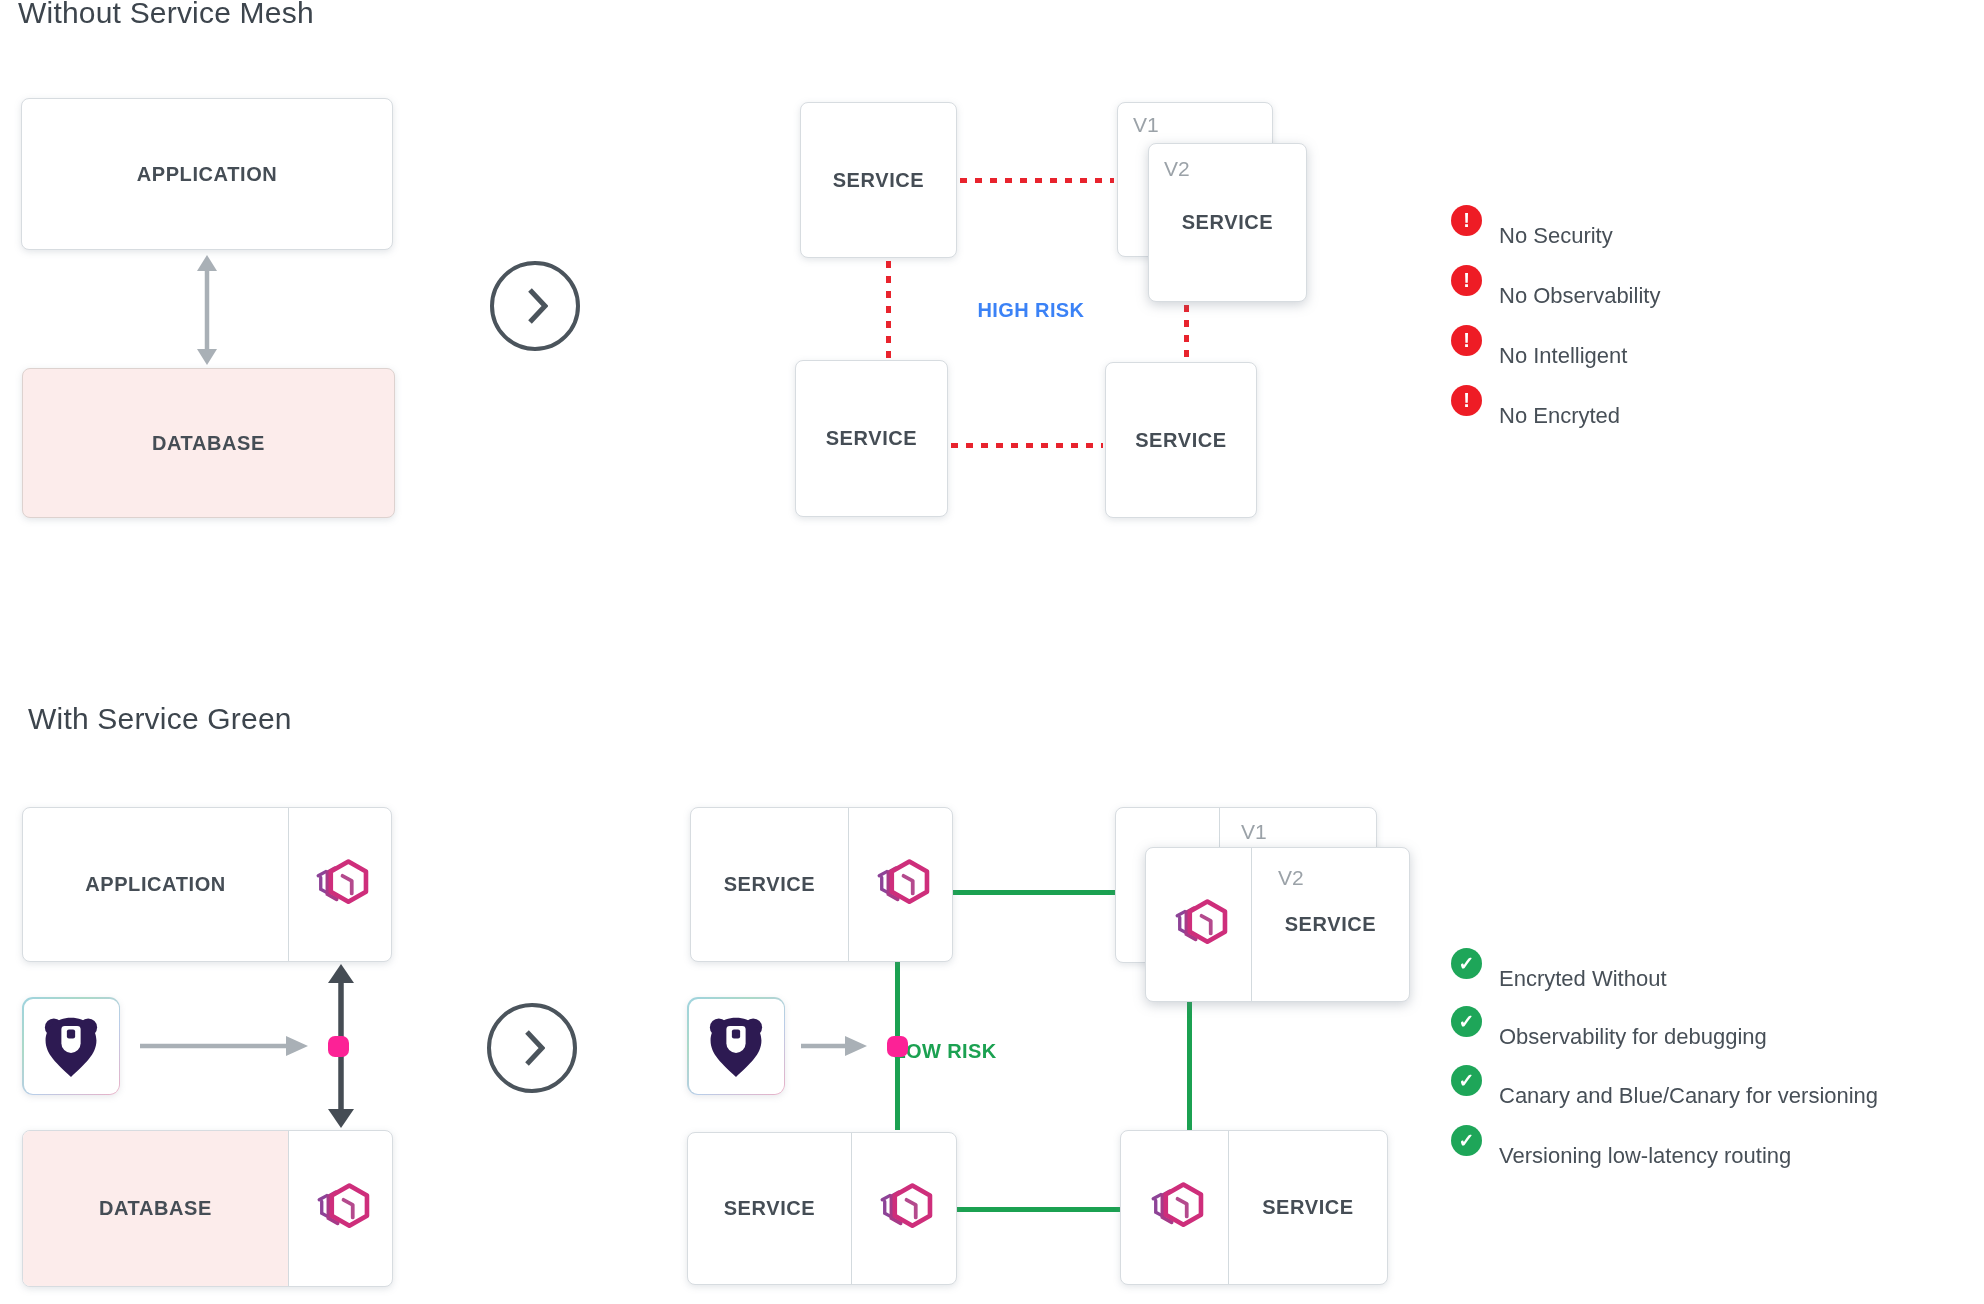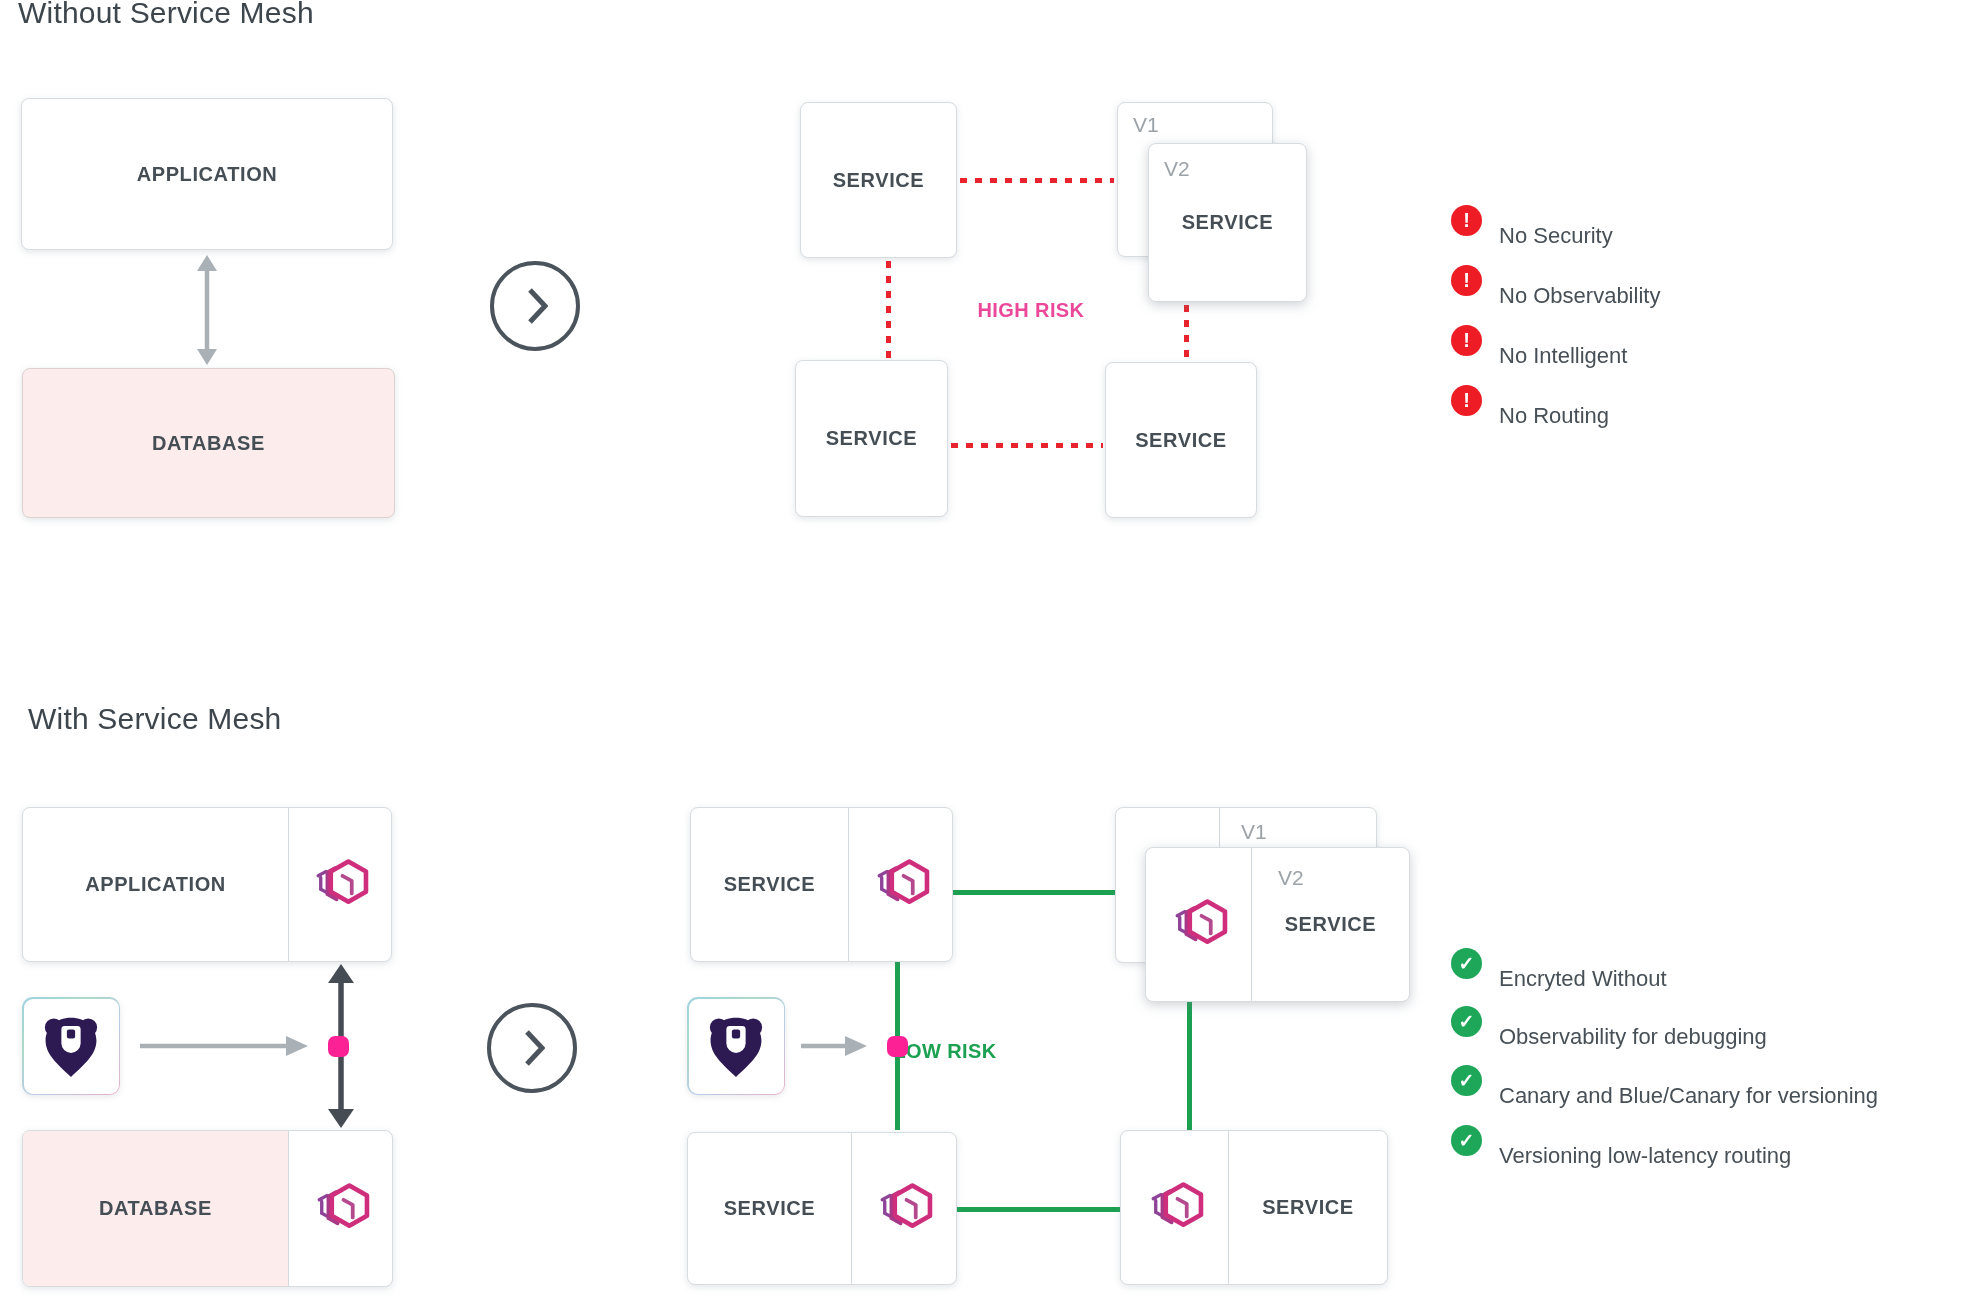--- a/index.html
+++ b/index.html
@@ -20,21 +20,21 @@
   .corner-label{position:absolute;font-size:21px;font-weight:400;color:#9ba2a8;}
   .pane{position:absolute;top:0;bottom:0;display:flex;align-items:center;justify-content:center;}
   .divider{position:absolute;top:0;bottom:0;width:1px;background:#d3dade;}
   .pane.pinkbg{background:#fceceb;border-radius:7px 0 0 7px;}
   
   .rdot-h{position:absolute;height:5px;background:repeating-linear-gradient(90deg,#e8232d 0 7px,transparent 7px 15px);}
   .rdot-v{position:absolute;width:5px;background:repeating-linear-gradient(180deg,#e8232d 0 7px,transparent 7px 15px);}
   .grn-h{position:absolute;height:5px;background:#1ba151;}
   .grn-v{position:absolute;width:5px;background:#1ba151;}
   .risk{position:absolute;width:170px;text-align:center;font-size:20px;font-weight:700;letter-spacing:.4px;}
-  .risk.high{color:#ec4899;}
+  .risk.high{color:#3b82f6;}
   .risk.low{color:#1ba151;}
   
   .feat-row{position:absolute;display:flex;align-items:center;gap:17px;height:32px;}
   .badge{width:31px;height:31px;border-radius:50%;color:#fff;display:flex;align-items:center;justify-content:center;flex:0 0 31px;}
   .badge.err{background:#ee1c25;font-size:20px;font-weight:700;}
   .badge.ok{background:#1ea659;font-size:19px;font-weight:700;}
   .feat-text{font-size:22px;color:#474f57;white-space:nowrap;margin-top:32px;}
   
   .chev-circle{position:absolute;width:90px;height:90px;border:4.5px solid #4b545c;border-radius:50%;
     box-sizing:border-box;display:flex;align-items:center;justify-content:center;background:#fff;}
@@ -127,24 +127,24 @@
   <div class="feat-row" style="left:1451px;top:264px;">
     <span class="badge err">!</span>
     <span class="feat-text">No Observability</span>
   </div>
   <div class="feat-row" style="left:1451px;top:324px;">
     <span class="badge err">!</span>
     <span class="feat-text">No Intelligent</span>
   </div>
   <div class="feat-row" style="left:1451px;top:384px;">
     <span class="badge err">!</span>
-    <span class="feat-text">No Routing</span>
-  </div>
-
-  <div class="title" style="left:28px;top:702px;">With Service Mesh</div>
+    <span class="feat-text">No Encryted</span>
+  </div>
+
+  <div class="title" style="left:28px;top:702px;">With Service Green</div>
 
   <div class="box" style="left:22px;top:807px;width:370px;height:155px;">
     <div class="pane" style="left:0;width:265px;">
       <span class="blabel">APPLICATION</span>
     </div>
     <div class="divider" style="left:265px;"></div>
     <div class="pane" style="left:266px;right:0;">
       <svg class="hexicon" width="62" height="52">
           <use href="#sym-hex"></use>
         </svg>

